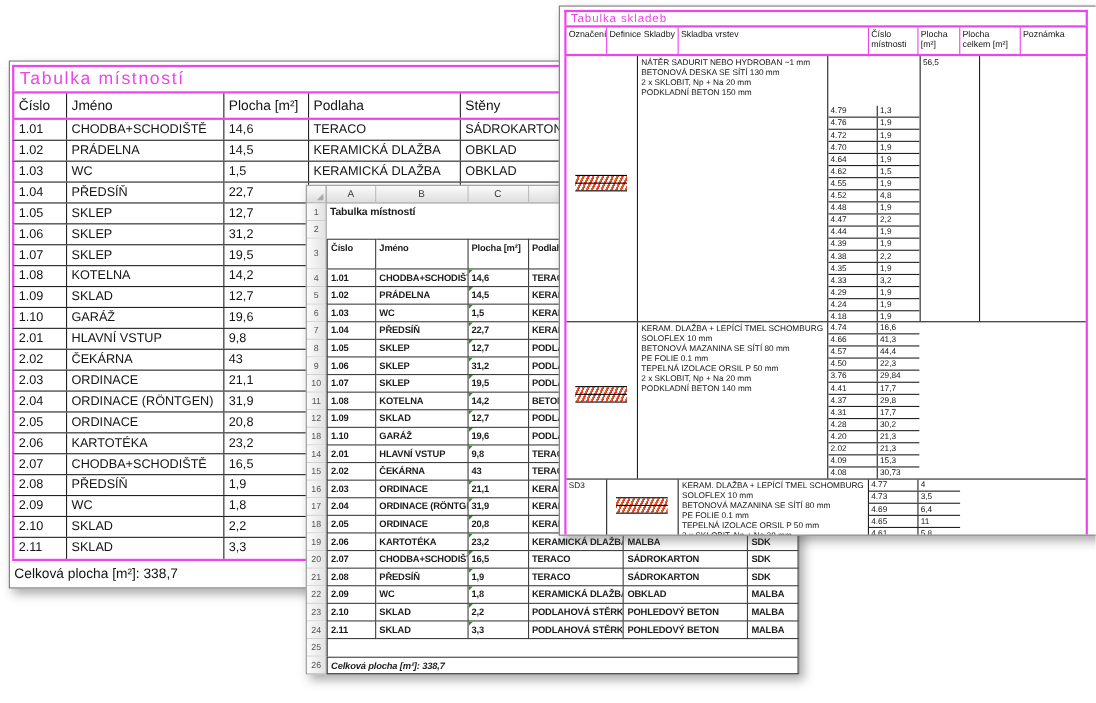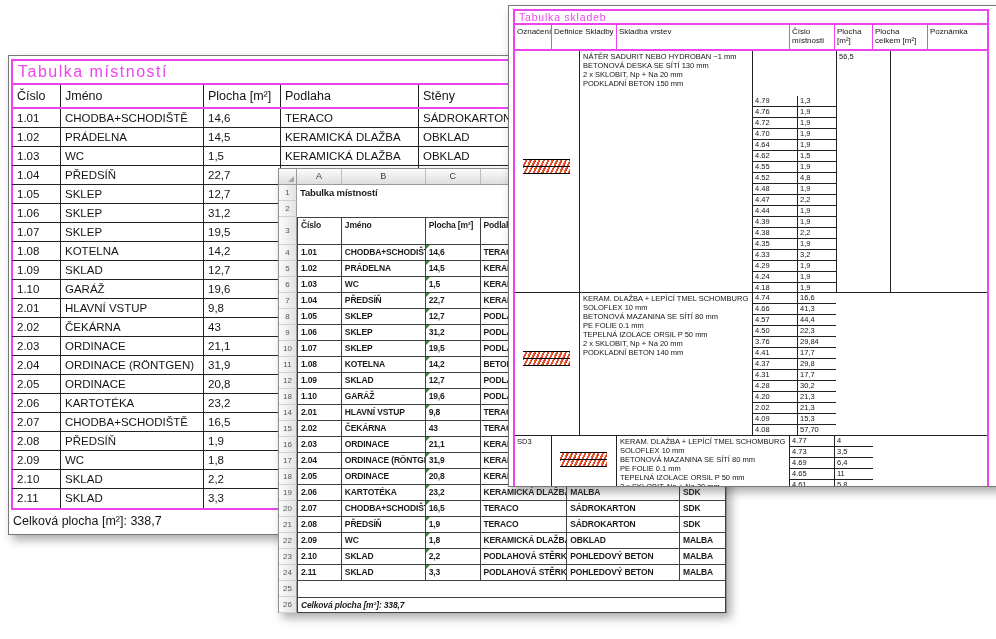--- a/index.html
+++ b/index.html
@@ -657,21 +657,21 @@
             <div class="sr">
               <div class="srn">2.02</div>
               <div class="sra">21,3</div>
             </div>
             <div class="sr">
               <div class="srn">4.09</div>
               <div class="sra">15,3</div>
             </div>
             <div class="sr">
               <div class="srn">4.08</div>
-              <div class="sra">57,70</div>
+              <div class="sra">30,73</div>
             </div>
           </div>
           <div class="bc bnote"></div>
         </div>
         <div class="blk" style="height: 66px;">
           <div class="bc bcode">SD3</div>
           <div class="bc bdef">
             <div class="swatch" style="top: 16px;"></div>
           </div>
           <div class="bc blay">KERAM. DLAŽBA + LEPÍCÍ TMEL SCHOMBURG

